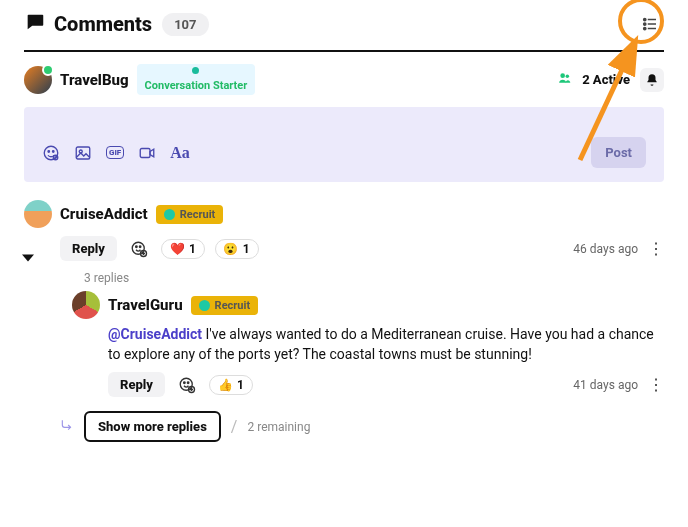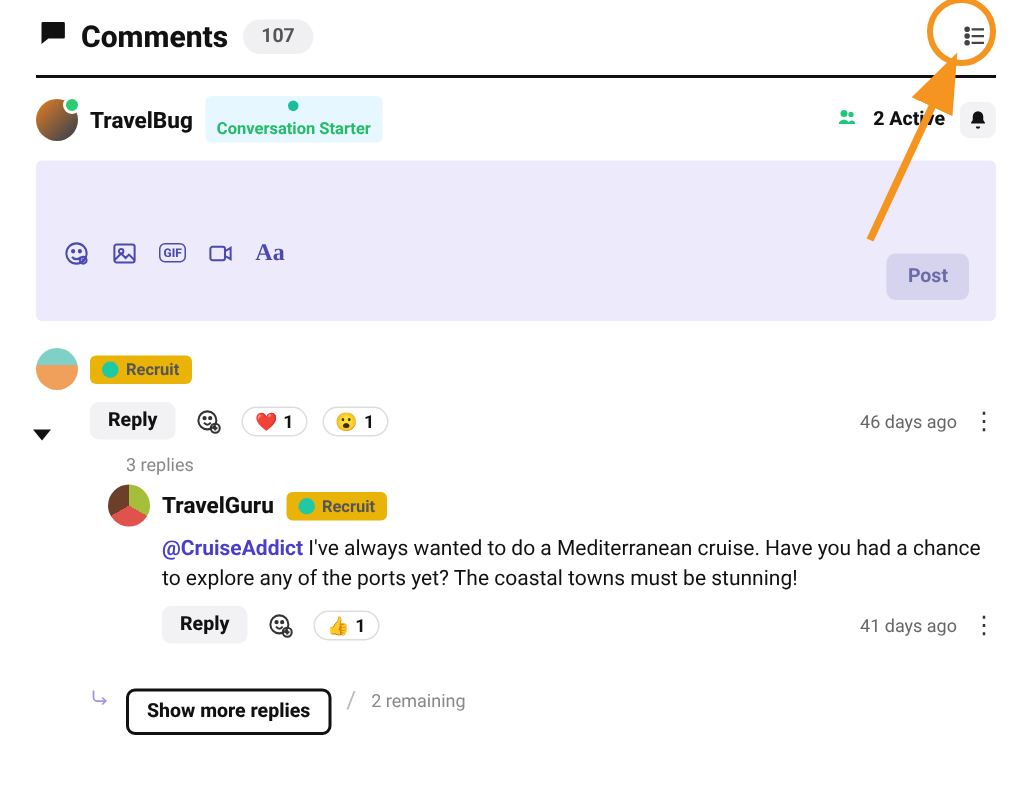--- a/index.html
+++ b/index.html
@@ -128,21 +128,20 @@
   .compose-toolbar .ic { width:18px; height:18px; display:flex;align-items:center;justify-content:center; }
   .compose-toolbar .ic svg { width:18px; height:18px; stroke:#4a4ab0; fill:none; stroke-width:1.8; }
   .post-btn {
     margin-left:auto;
     background:#d6d3ef;
     color:#6b6ba8;
     border-radius:6px;
     padding:8px 14px;
     font-weight:700;
     font-size:13px;
-    margin-top:32px;
   }
   .comment {
     padding: 6px 24px 0 24px;
   }
   .comment-row { display:flex; align-items:center; }
   .comment-avatar {
     width:28px;height:28px;border-radius:50%;
     background: linear-gradient(180deg,#7fd1c8 40%,#f0a05a 40%);
     flex-shrink:0;
   }
@@ -215,21 +214,20 @@
     margin-top:8px;
   }
   .arrow-turn { color:#9d96e8; }
   .show-more-btn {
     border:2px solid #111;
     border-radius:6px;
     padding:6px 12px;
     font-weight:800;
     font-size:13px;
     background:#fff;
-    margin-top:16px;
   }
   .remaining { color:#888;font-size:12px; }
 
   
   .anno-circle {
     position:absolute;
     top: -2px; left: 618px;
     width: 46px; height: 46px;
     border: 4px solid #f5941f;
     border-radius: 50%;
@@ -329,20 +327,21 @@
         </svg>
       </span>
     <span class="aa">Aa</span>
     <div class="post-btn">Post</div>
   </div>
 </div>
 
 <div class="comment" style="position:relative">
   <div class="comment-row">
     <div class="comment-avatar"></div>
+    <span class="username">CruiseAddict</span>
     <span class="badge recruit">
       <span class="seal"></span>
       <span style="color:#555">Recruit</span>
     </span>
   </div>
   <div class="comment-actions">
     <span class="collapse-chevron" style="top:58px">
       <svg width="12" height="12" viewBox="0 0 10 10" fill="#111">
           <path d="M0 2 L5 8 L10 2 Z"></path>
         </svg>

